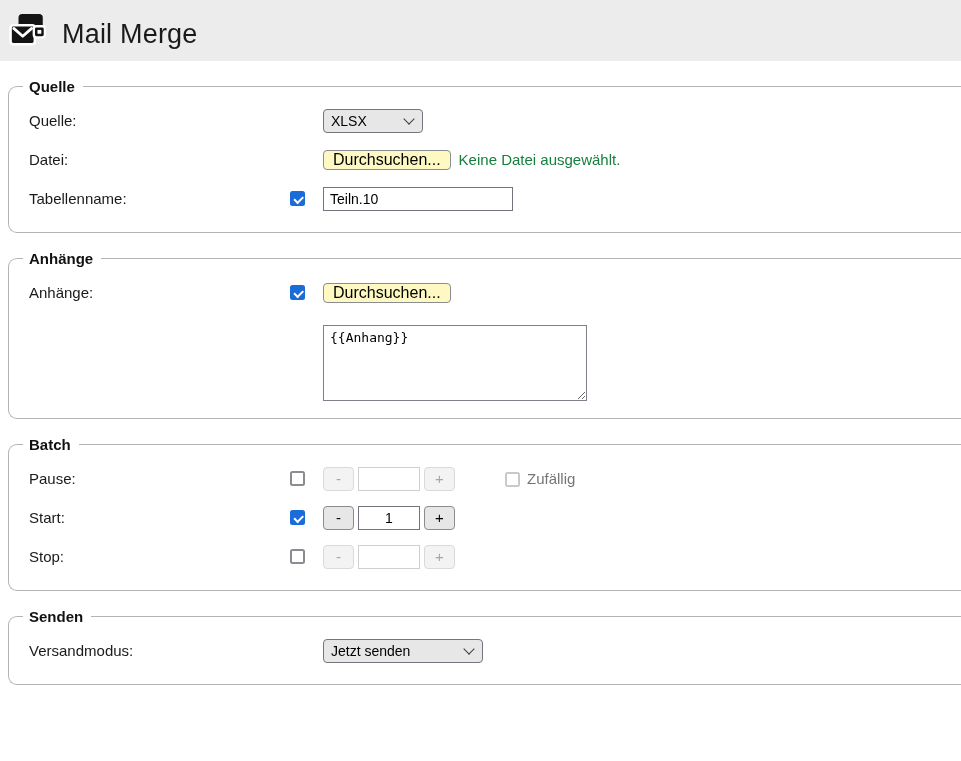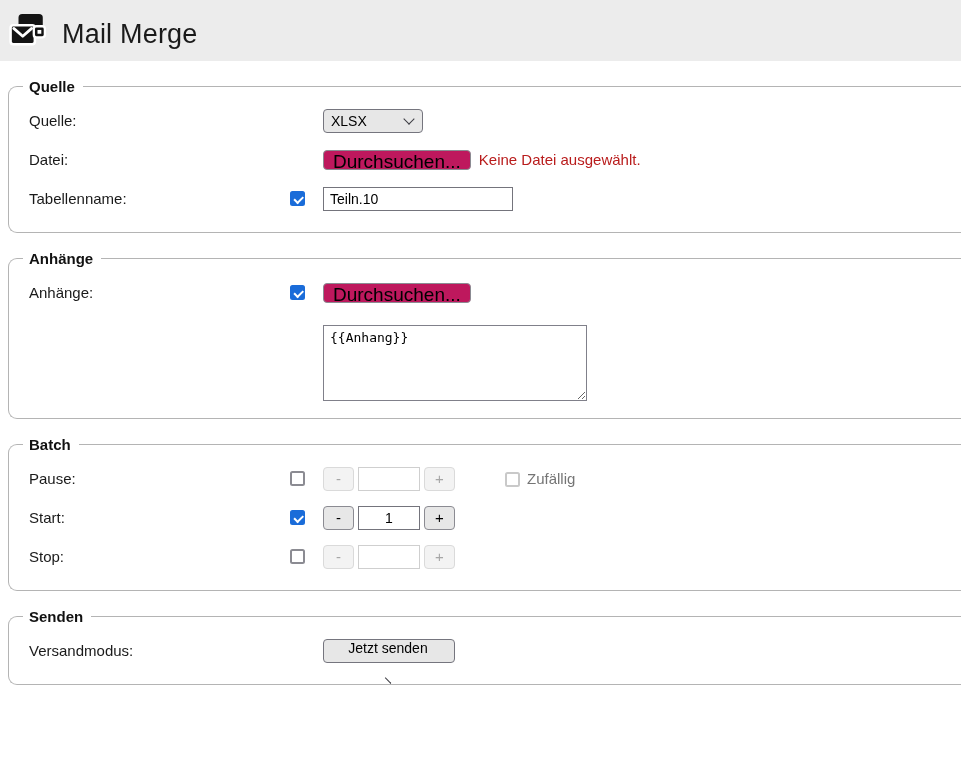--- a/index.html
+++ b/index.html
@@ -61,29 +61,29 @@
     background: #e7e7e7; border: 1px solid #75757e; border-radius: 4px;
     height: 24px; box-sizing: border-box; padding: 0 9px 0 7px;
     font-size: 14px; color: #000; cursor: default; gap: 28px;
   }
   .select .chevron {
     width: 7px; height: 7px; margin-top: -4px;
     border-right: 1.6px solid #3c3c43; border-bottom: 1.6px solid #3c3c43;
     transform: rotate(45deg);
   }
   .select.w-quelle { width: 100px; }
-  .select.w-versand { width: 132px; flex-direction: column; }
+  .select.w-versand { width: 160px; }
 
   
   .btn-file {
-    background: #be185d; border: 1px solid #8b8b92; border-radius: 4px;
-    height: 20px; padding: 0 9px; font-size: 19px; color: #000;
+    background: #fef9c3; border: 1px solid #8b8b92; border-radius: 4px;
+    height: 20px; padding: 0 9px; font-size: 16px; color: #000;
     font-family: "Liberation Sans", sans-serif; cursor: pointer;
   }
-  .file-status { margin-left: 8px; color: #b91c1c; font-size: 15px; }
+  .file-status { margin-left: 8px; color: #15803d; font-size: 15px; }
 
   
   .text-input {
     width: 190px; height: 24px; box-sizing: border-box;
     border: 1px solid #74747c; border-radius: 0;
     padding: 2px 6px; font-size: 14px;
     font-family: "Liberation Sans", sans-serif; color: #000;
   }
 
   

